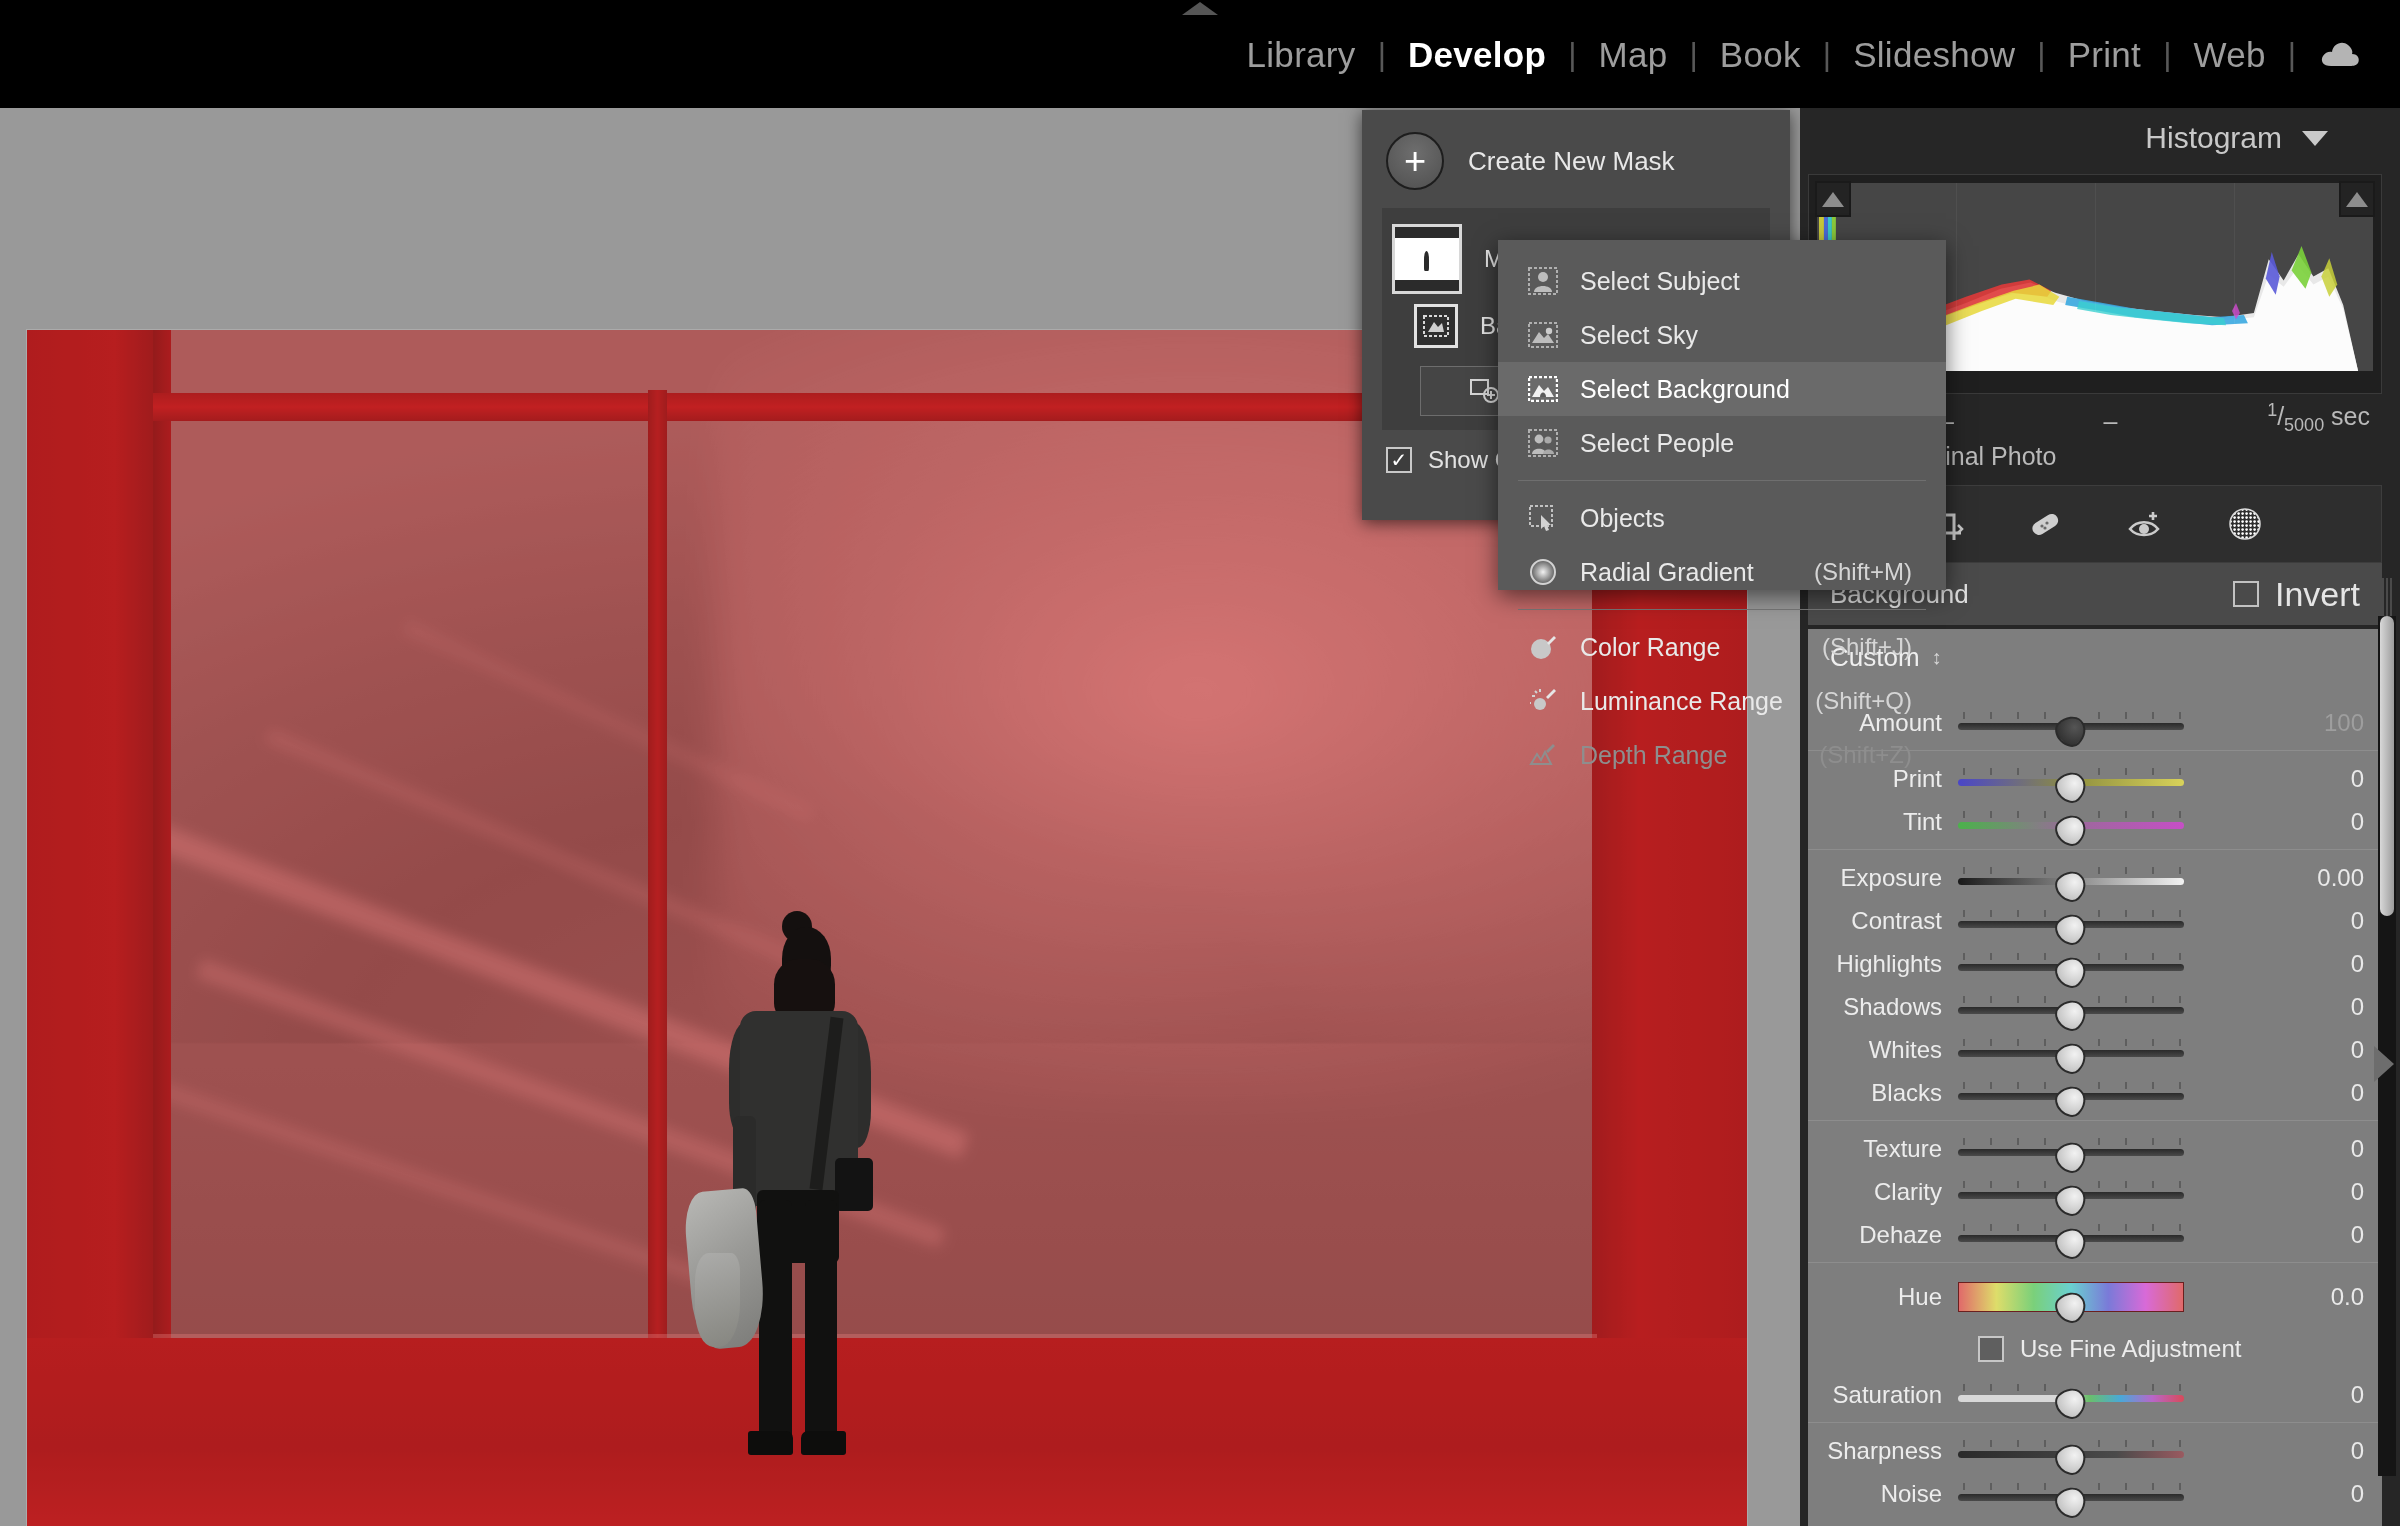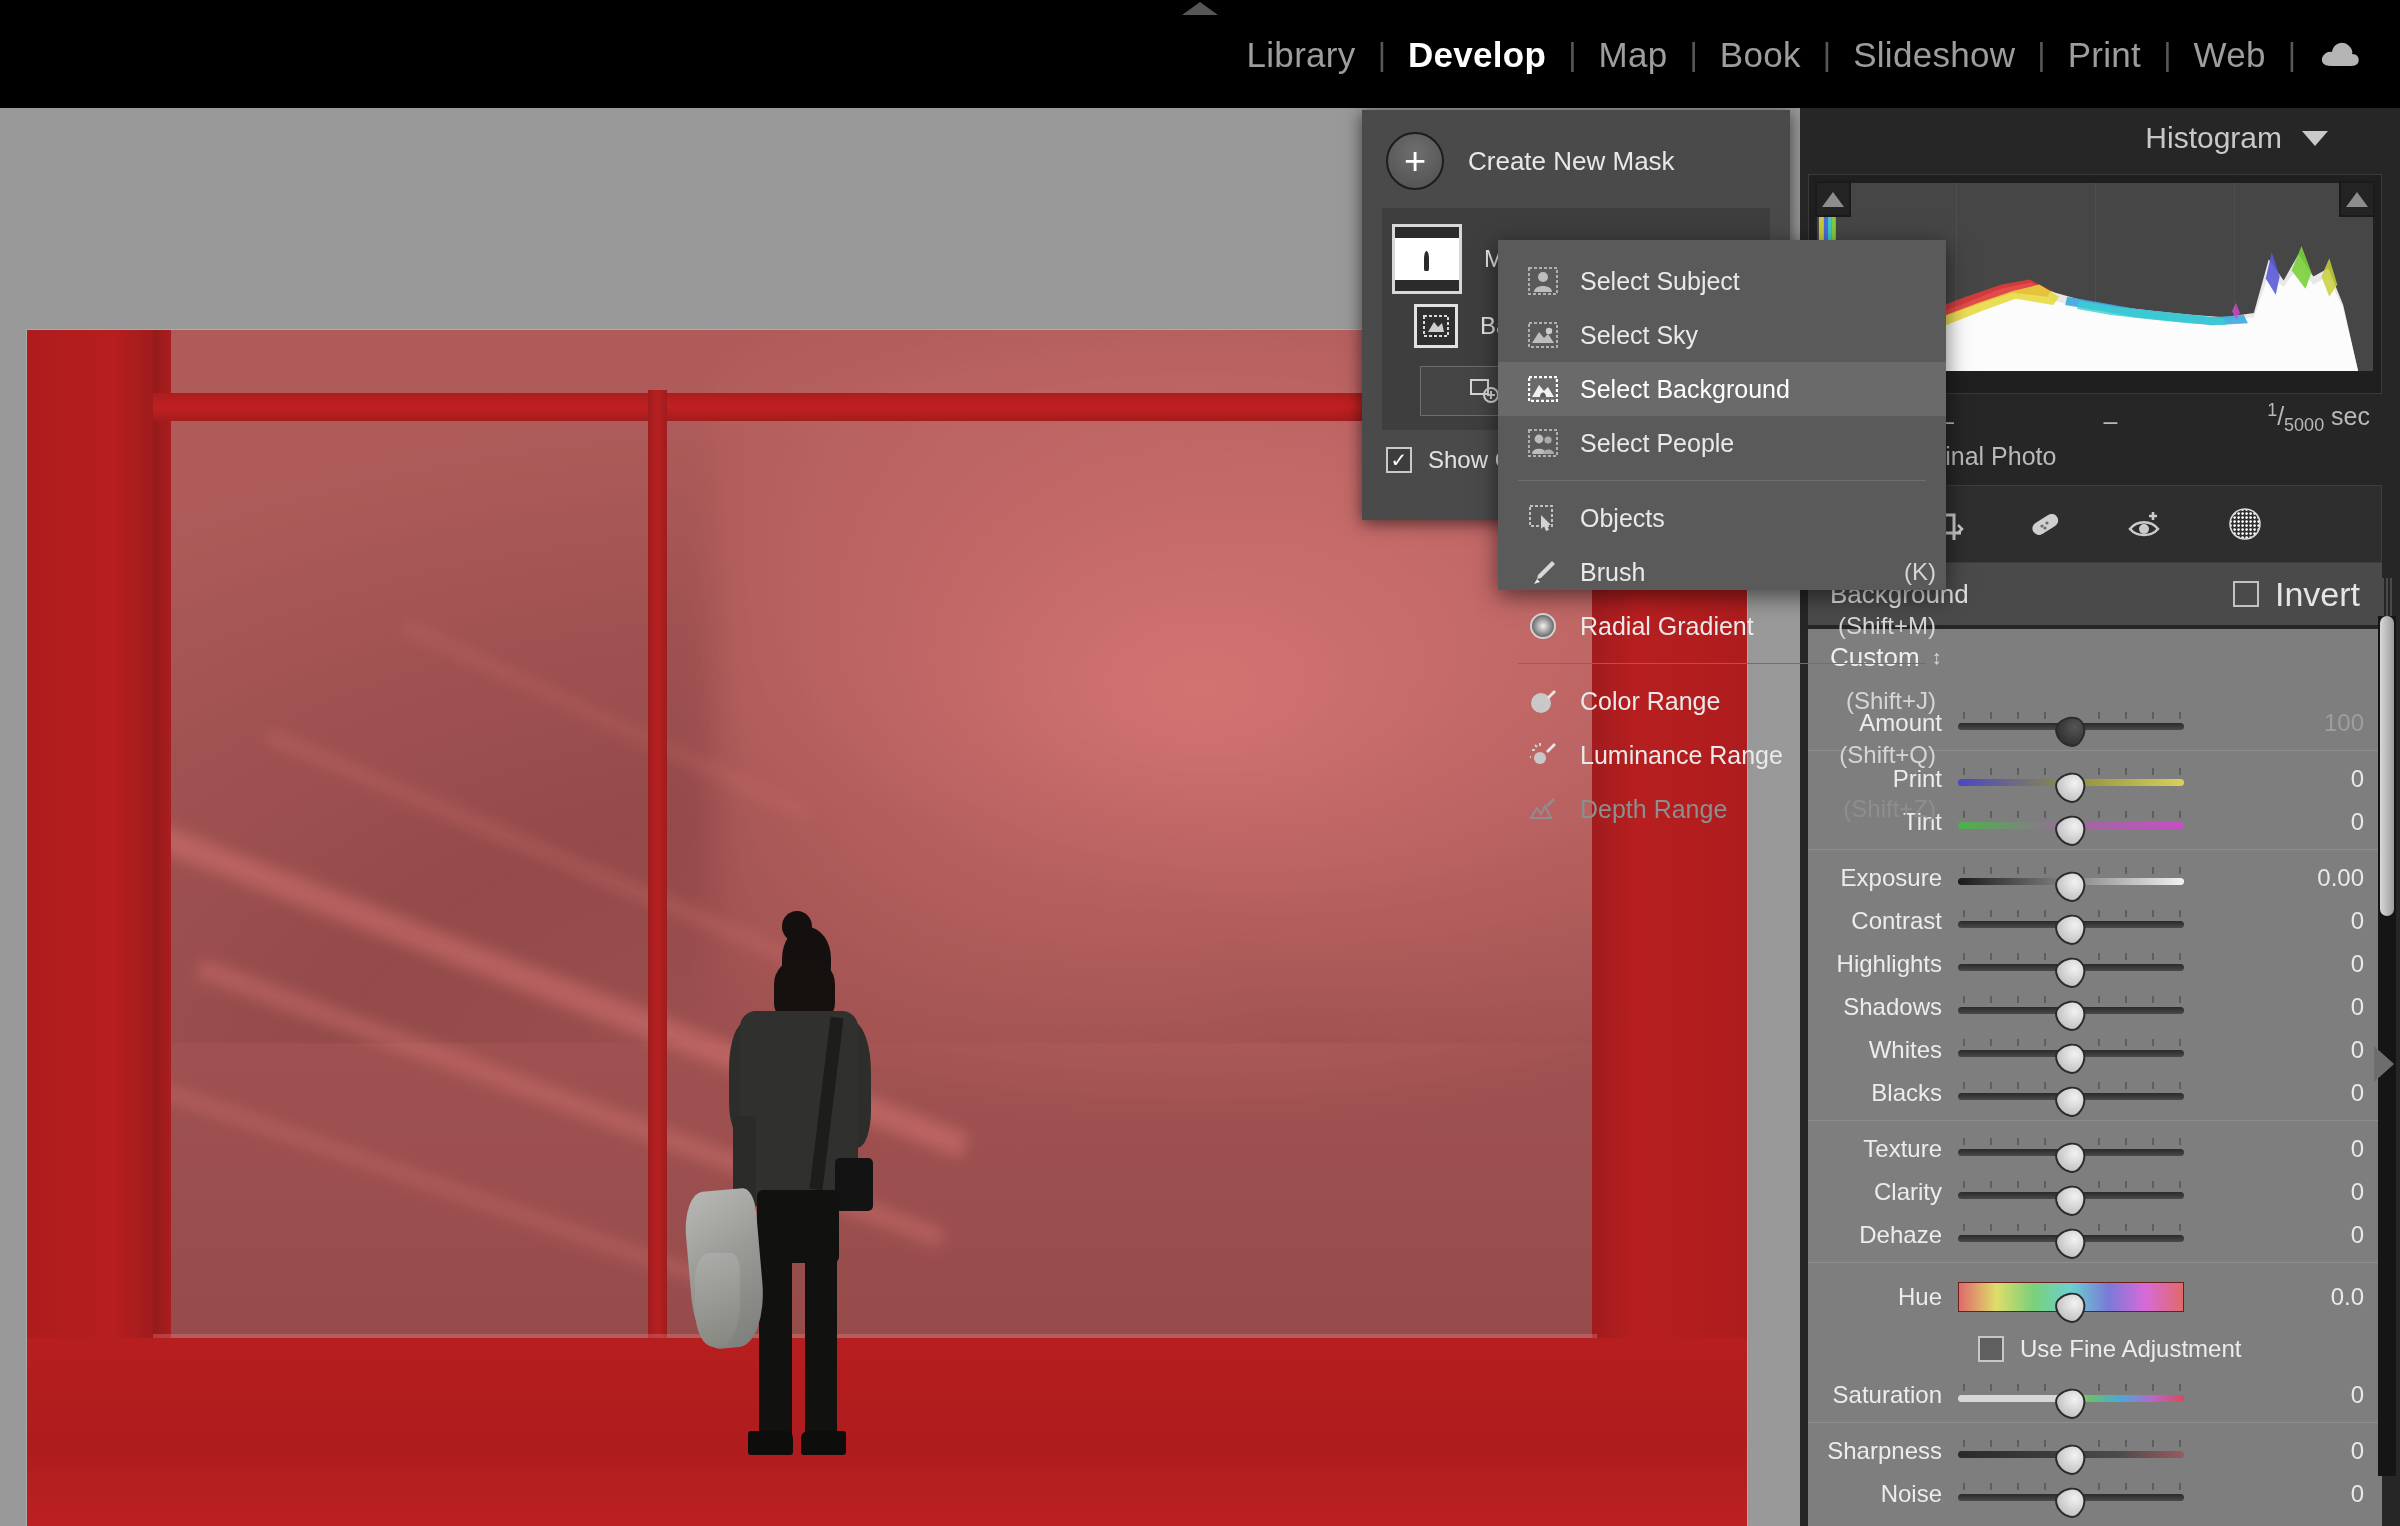--- a/index.html
+++ b/index.html
@@ -219,21 +219,21 @@
   .chk{ width:26px; height:26px; border:2px solid #c9c9c9; background:#3d3d3d;
     display:flex; align-items:center; justify-content:center; color:#fff; font-size:20px; flex:none; }
   .showoverlay-label{ color:#e2e2e2; font-size:24px; margin-left:16px; white-space:nowrap; }
 
   
   .dropdown{
     position:absolute; left:1498px; top:240px; width:448px; height:350px;
     background:#5a5a5a; box-shadow:0 6px 22px rgba(0,0,0,.55); z-index:40;
     padding:14px 0 10px 0;
   }
-  .dd-item{ display:flex; align-items:center; height:54px; padding:0 10px 0 28px; cursor:pointer; }
+  .dd-item{ display:flex; align-items:center; height:54px; padding:0 34px 0 28px; cursor:pointer; }
   .dd-item.hover{ background:#6a6a6a; }
   .dd-item.disabled{ cursor:default; }
   .dd-icon{ width:34px; height:30px; flex:none; display:flex; align-items:center; justify-content:center; }
   .dd-label{ color:#e9e9e9; font-size:25px; margin-left:20px; white-space:nowrap; }
   .dd-item.emph .dd-label{ color:#ffffff; }
   .dd-item.disabled .dd-label{ color:#8e8e8e; }
   .dd-key{ margin-left:auto; color:#d5d5d5; font-size:24px; }
   .dd-item.disabled .dd-key{ color:#8e8e8e; }
   .dd-sep{ height:1px; background:#6f6f6f; margin:10px 20px; }
 
@@ -501,30 +501,20 @@
     <span class="dd-icon">
       <svg width="28" height="26" viewBox="0 0 28 26">
         <rect x="1" y="1" width="22" height="20" fill="none" stroke="#c2c2c2" stroke-width="2" stroke-dasharray="3 2"></rect>
         <path d="M12 10 L22 20 L18 20 L20 25 L17 26 L15 21 L12 24 Z" fill="#d2d2d2"></path>
       </svg>
     </span>
     <span class="dd-label">Objects</span>
     <span class="dd-key"></span>
   </div>
 
-  <div class="dd-item">
-    <span class="dd-icon">
-      <svg width="28" height="28" viewBox="0 0 28 28">
-        <path d="M23 3 L26 6 L12 20 L8 21 L9 17 Z" fill="#d8d8d8"></path>
-        <path d="M8 21 L5 26 L11 24 Z" fill="#e8e8e8"></path>
-      </svg>
-    </span>
-    <span class="dd-label">Brush</span>
-    <span class="dd-key">(K)</span>
-  </div>
 
 
   <div class="dd-item">
     <span class="dd-icon">
       <svg width="28" height="28" viewBox="0 0 28 28">
         <defs>
             <radialGradient id="rg">
               <stop offset="0%" stop-color="#f2f2f2"></stop>
               <stop offset="100%" stop-color="#5e5e5e"></stop>
             </radialGradient>

